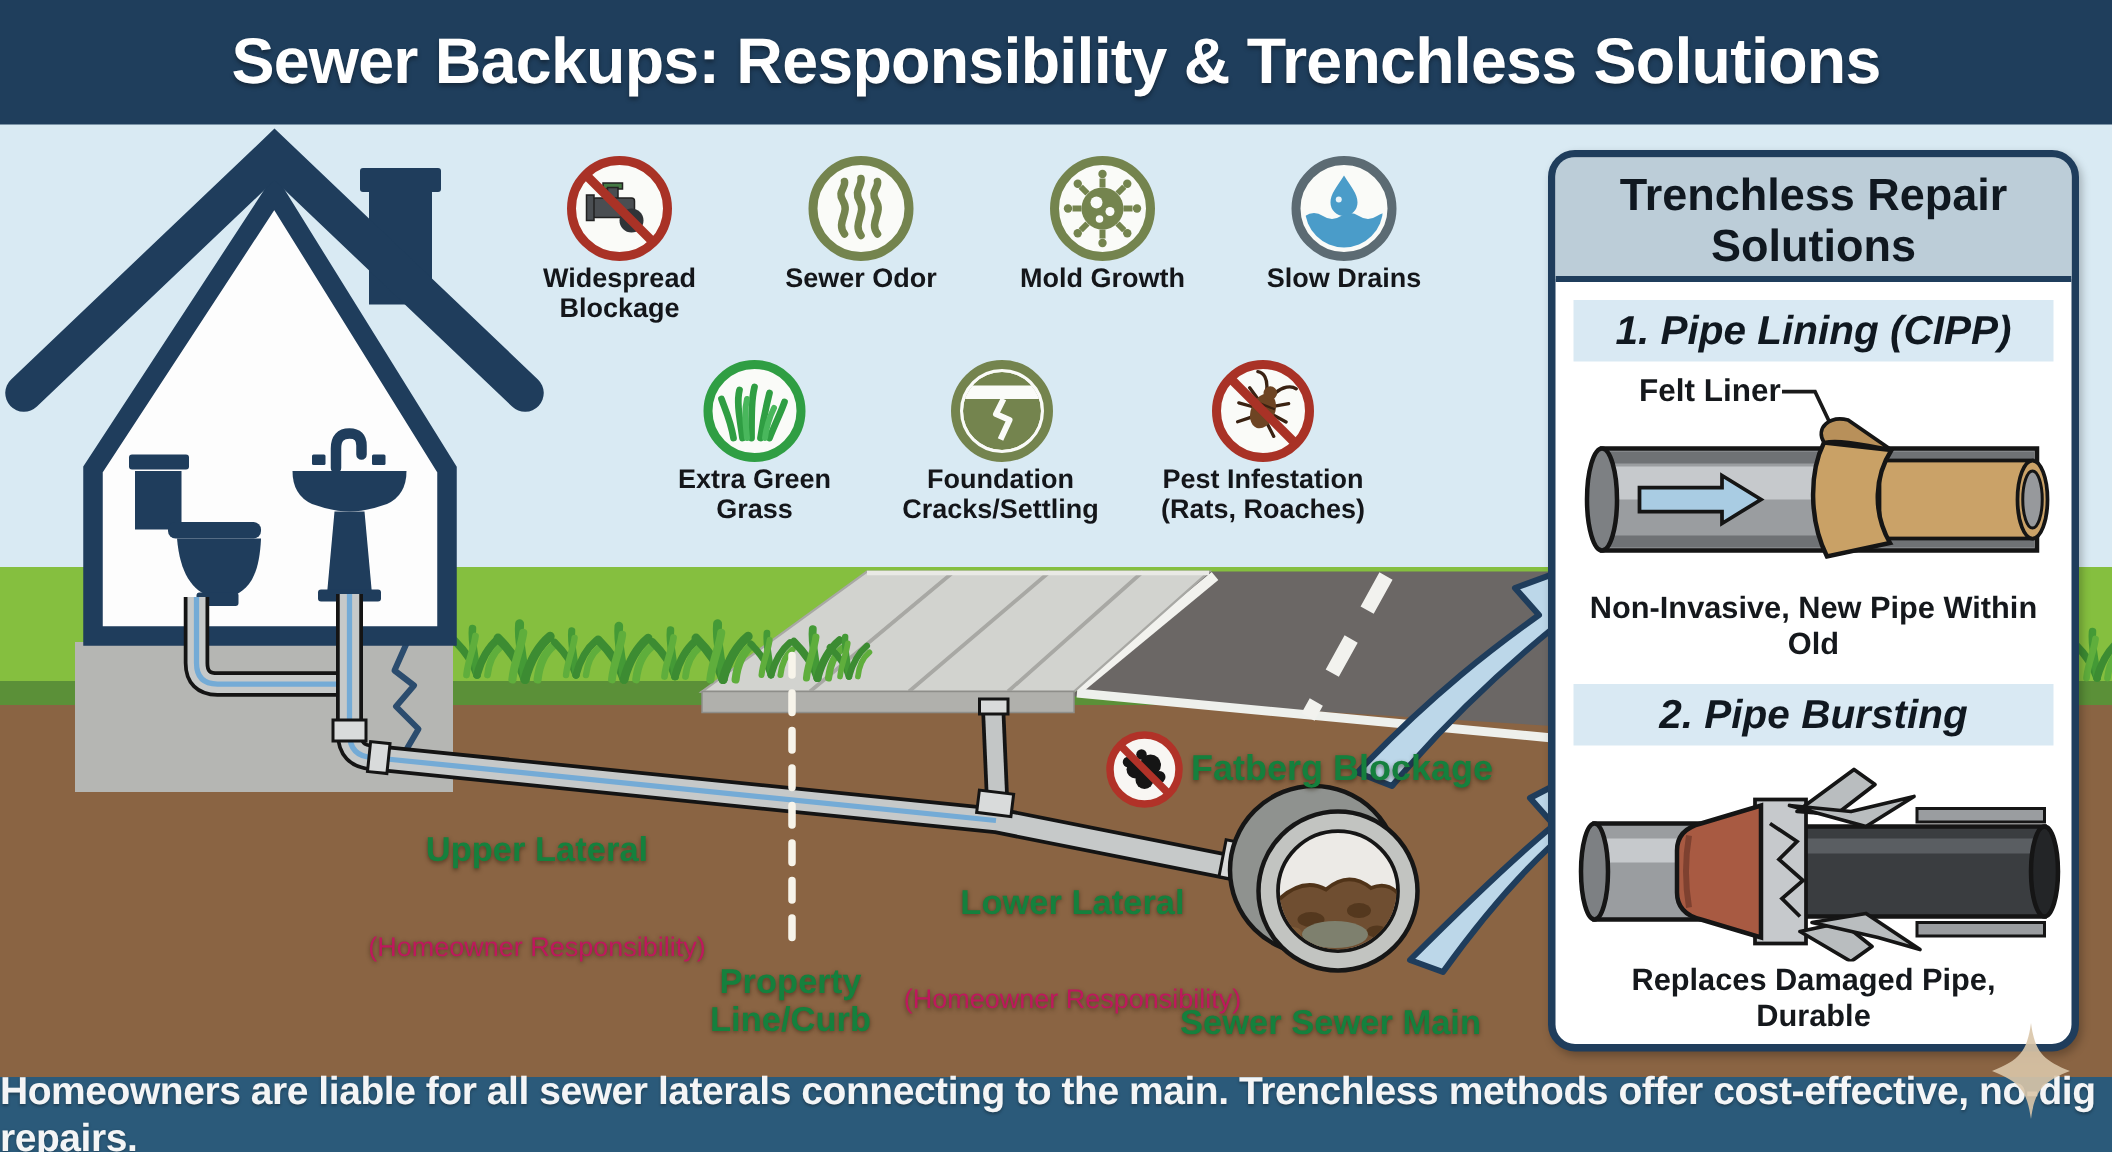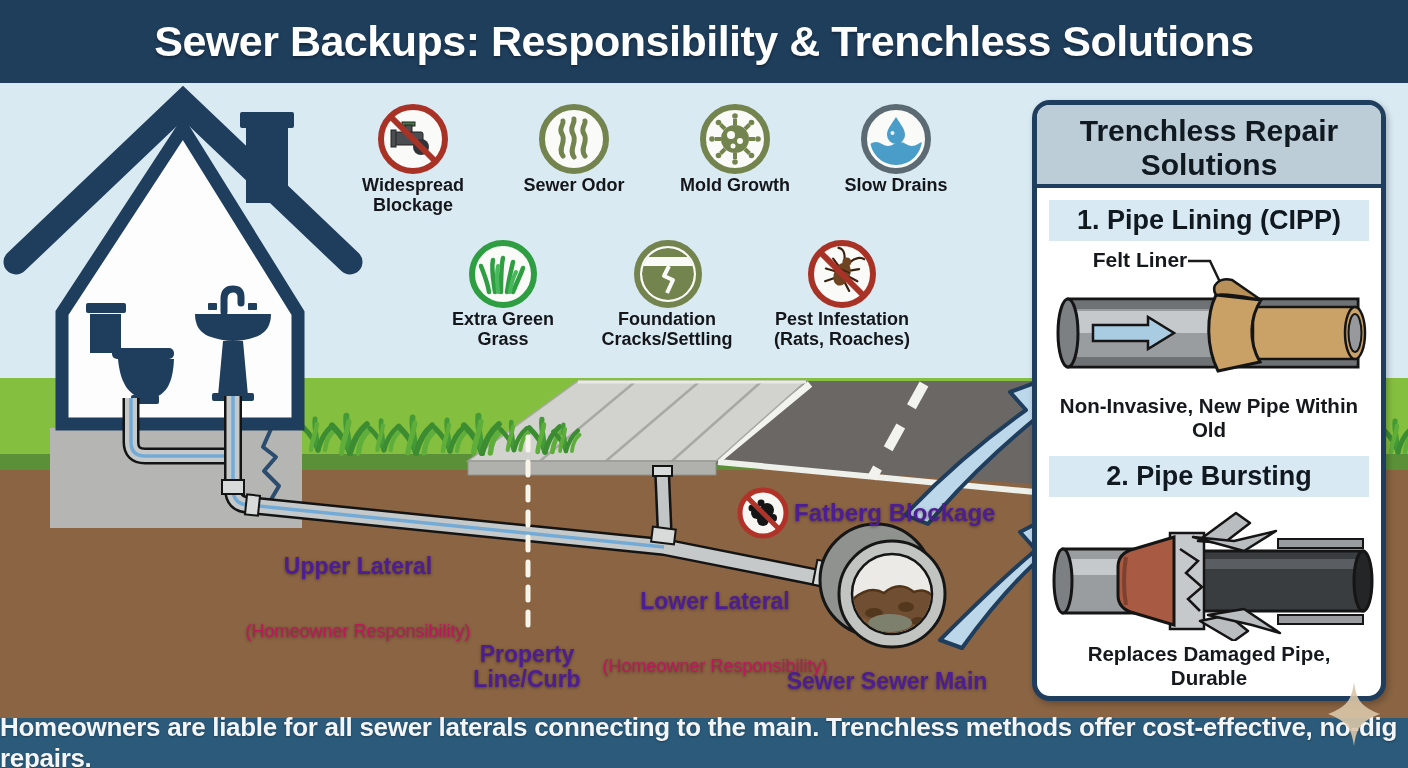--- a/index.html
+++ b/index.html
@@ -18,33 +18,33 @@
   .footerbar{position:absolute;left:0;top:718px;width:1408px;height:50px;z-index:3;
              background:#2b5a7a;display:flex;align-items:center;justify-content:center;}
   .footerbar p{margin:0;font-size:26px;font-weight:600;color:#f4f5f6;letter-spacing:-0.3px;
                text-shadow:0 1px 2px rgba(0,0,0,.3);}
 
   .sign-label{position:absolute;transform:translateX(-50%);z-index:2;text-align:center;
               font-size:18px;font-weight:600;color:#14161a;line-height:1.1;white-space:pre-line;}
 
   .dg{position:absolute;transform:translateX(-50%);z-index:2;text-align:center;
       text-shadow:0 1px 3px rgba(40,25,10,.55);white-space:pre-line;}
-  .dg-title{font-size:23px;font-weight:700;color:#4c1d95;line-height:1.08;}
+  .dg-title{font-size:23px;font-weight:700;color:#15803d;line-height:1.08;}
   .dg-sub{font-size:18px;font-weight:400;color:#be185d;line-height:1.15;margin-top:24px;}
   .dg-left{transform:none;text-align:left;}
 
   .panel{position:absolute;left:1032px;top:100px;width:354px;height:601px;z-index:2;
          background:#ffffff;border:5px solid #1f3d5c;border-radius:18px;
          display:flex;flex-direction:column;box-shadow:2px 3px 6px rgba(0,0,0,.25);}
   .panel-header{background:#bccdd8;border-bottom:4px solid #1f3d5c;border-radius:12px 12px 0 0;
                 padding:9px 30px 3px;text-align:center;font-size:30px;font-weight:700;
                 color:#101820;line-height:1.12;}
   .panel-body{flex:1;padding:10px 11px 6px;display:flex;flex-direction:column;}
   .strip{background:#d9e9f3;text-align:center;font-size:27px;font-weight:700;color:#101820;
-         padding:5px 0;margin:2px 1px 0;}
+         padding:5px 0;margin:2px 1px 0;font-style:italic;}
   .caption{text-align:center;font-size:20.5px;font-weight:600;color:#15181c;margin-top:1px;}
   .spacer{flex:1;}
   .sparkle{position:absolute;left:1328px;top:682px;z-index:4;}
 </style>
 </head>
 <body>
 
 <div class="stage">
 
   <svg class="scene" width="1408" height="768" viewBox="0 0 1408 768">

